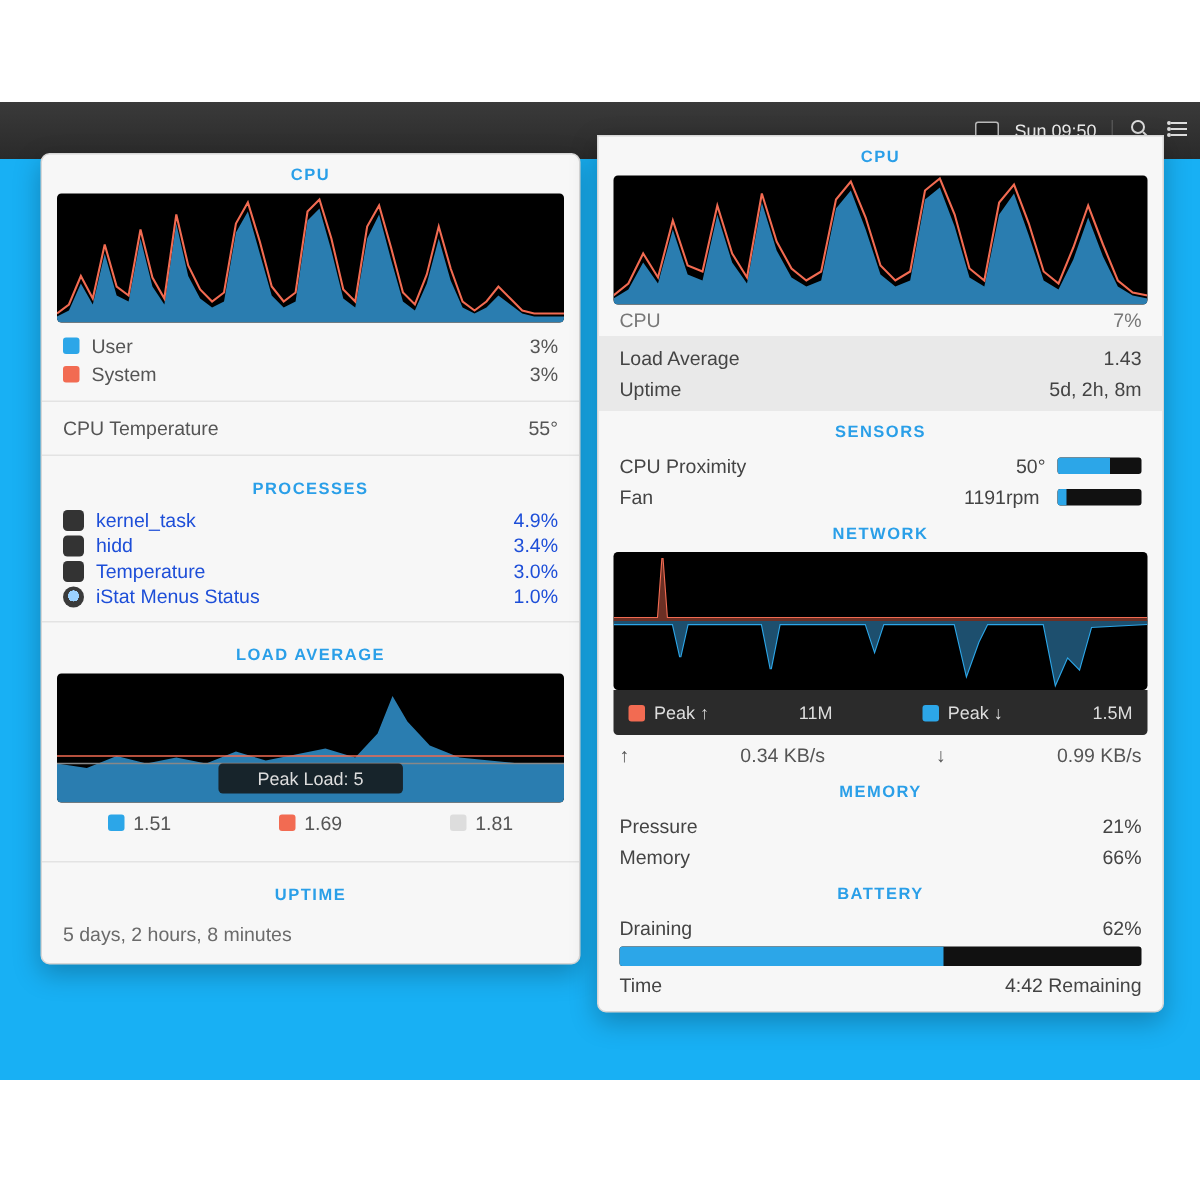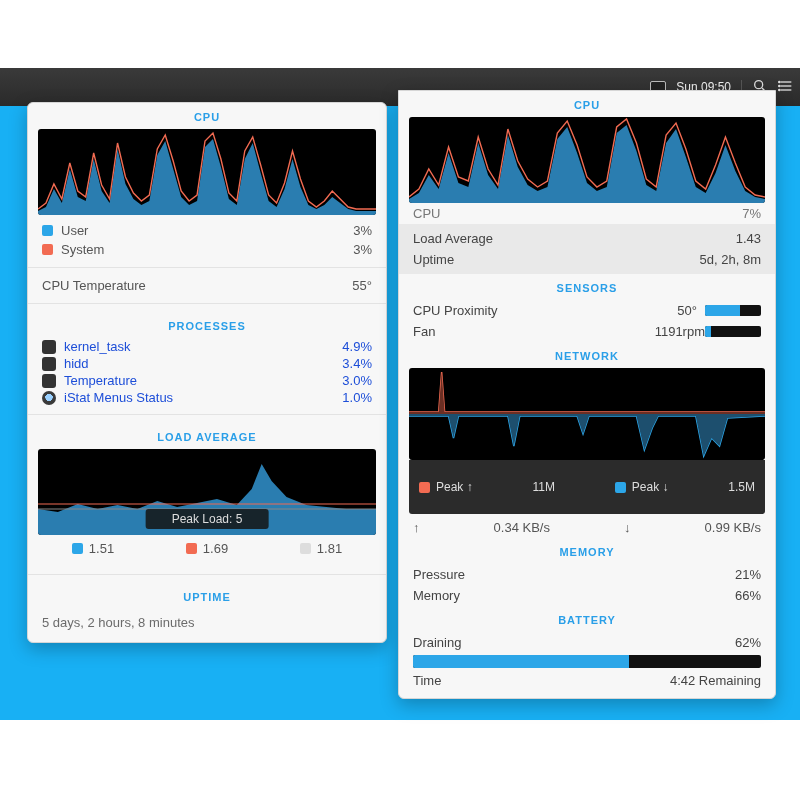--- a/index.html
+++ b/index.html
@@ -69,21 +69,21 @@
 
   .uptime-text { padding: 6px 14px 12px; color:#6b6b6b; font-size:13px; }
 
   .gray-block { background:#e9e9e9; padding:4px 0; }
 
   .peak-label {
     position:absolute; left:50%; bottom:6px; transform:translateX(-50%);
     background: rgba(20,20,20,.85); color:#ddd; font-size:12px; padding:3px 26px; border-radius:3px;
   }
   .net-chart { height: 92px; }
-  .net-row { display:flex; justify-content:space-between; align-items:center; background:rgba(20,20,20,.9); color:#ddd; font-size:12px; padding:20px 10px; margin:0 10px; border-radius: 0 0 3px 3px; gap: 31px; }
+  .net-row { display:flex; justify-content:space-between; align-items:center; background:rgba(20,20,20,.9); color:#ddd; font-size:12px; padding:8px 10px; margin:0 10px; border-radius: 0 0 3px 3px; gap: 31px; }
 </style>
 </head>
 <body>
 
 <div class="stage">
   <div class="wallpaper"></div>
 
   <div class="menubar">
     <span class="monitor-icon"></span>
     <span>Sun 09:50</span>
@@ -233,21 +233,21 @@
       <span>CPU Proximity</span>
       <span style="display:flex;align-items:center;gap:8px;">
         <span>50°</span>
         <span class="small-bar">
             <span class="fill-blue" style="width:62%"></span>
           </span>
       </span>
     </div>
     <div class="right-row">
       <span>Fan</span>
-      <span style="display:flex;align-items:center;gap:0;">
+      <span style="display:flex;align-items:center;gap:12px;">
         <span>1191rpm</span>
         <span class="small-bar">
             <span class="fill-blue" style="width:10%"></span>
           </span>
       </span>
     </div>
 
     <div class="section-title">NETWORK</div>
     <div class="chart net-chart">
       <div class="cpu-shape">

